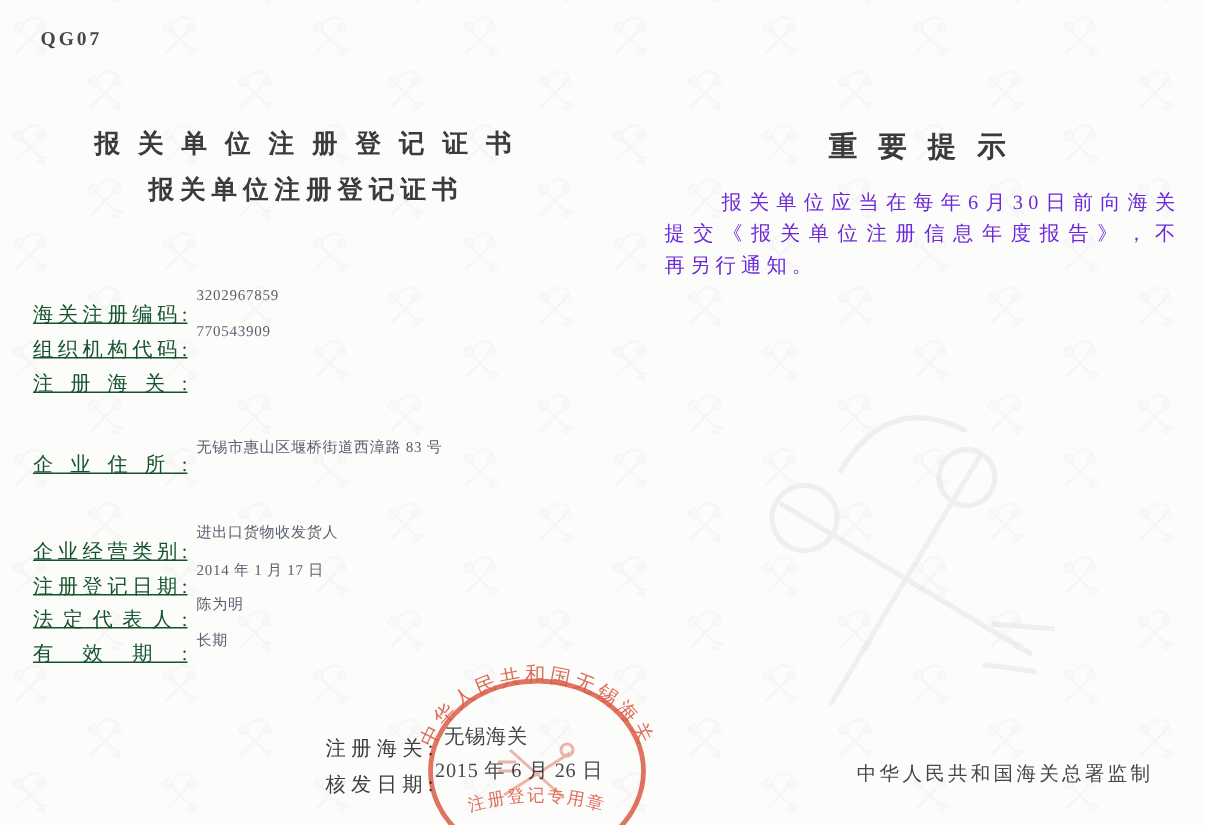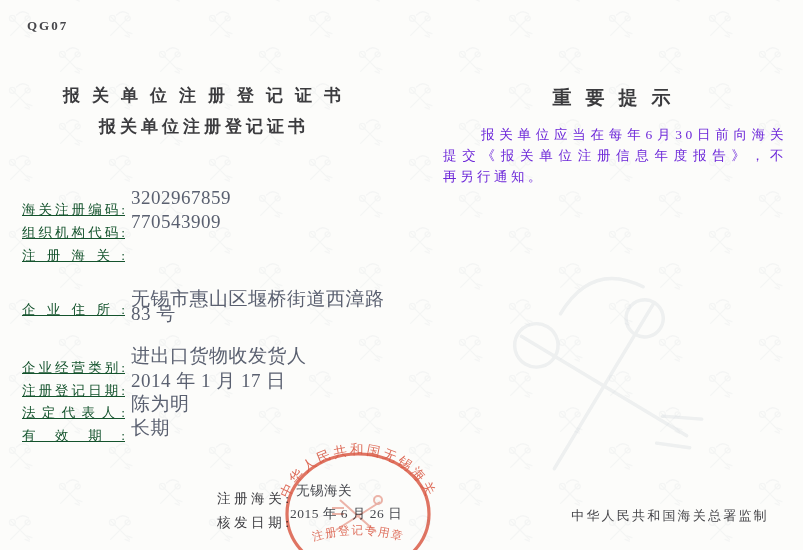--- a/index.html
+++ b/index.html
@@ -25,21 +25,21 @@
     position:absolute; left:0; top:115px; width:404px; text-align:center;
     font-size:17px; font-weight:bold; letter-spacing:4px; text-indent:4px; color:#3b3b3e;
   }
   .f-label {
     position:absolute; left:22px; width:103px;
     font-size:13.5px; color:#14532d; line-height:15px;
     text-align:justify; text-align-last:justify;text-decoration:underline;
   }
   .f-value {
     position:absolute; left:131px; width:265px;
-    font-size:19px; color:#5a6070; letter-spacing:0.5px; line-height:15px;
+    font-size:10px; color:#5a6070; letter-spacing:0.5px; line-height:15px;
   }
   .i-label {
     position:absolute; left:217px; width:72px;
     font-size:13.5px; color:#3c3c40; line-height:15px;
     text-align:justify; text-align-last:justify;
   }
   .i-value {
     position:absolute; font-size:13.5px; color:#46484e; letter-spacing:0.5px; line-height:15px;
   }
   .lt1{top:202px} .vt1{top:190px}

